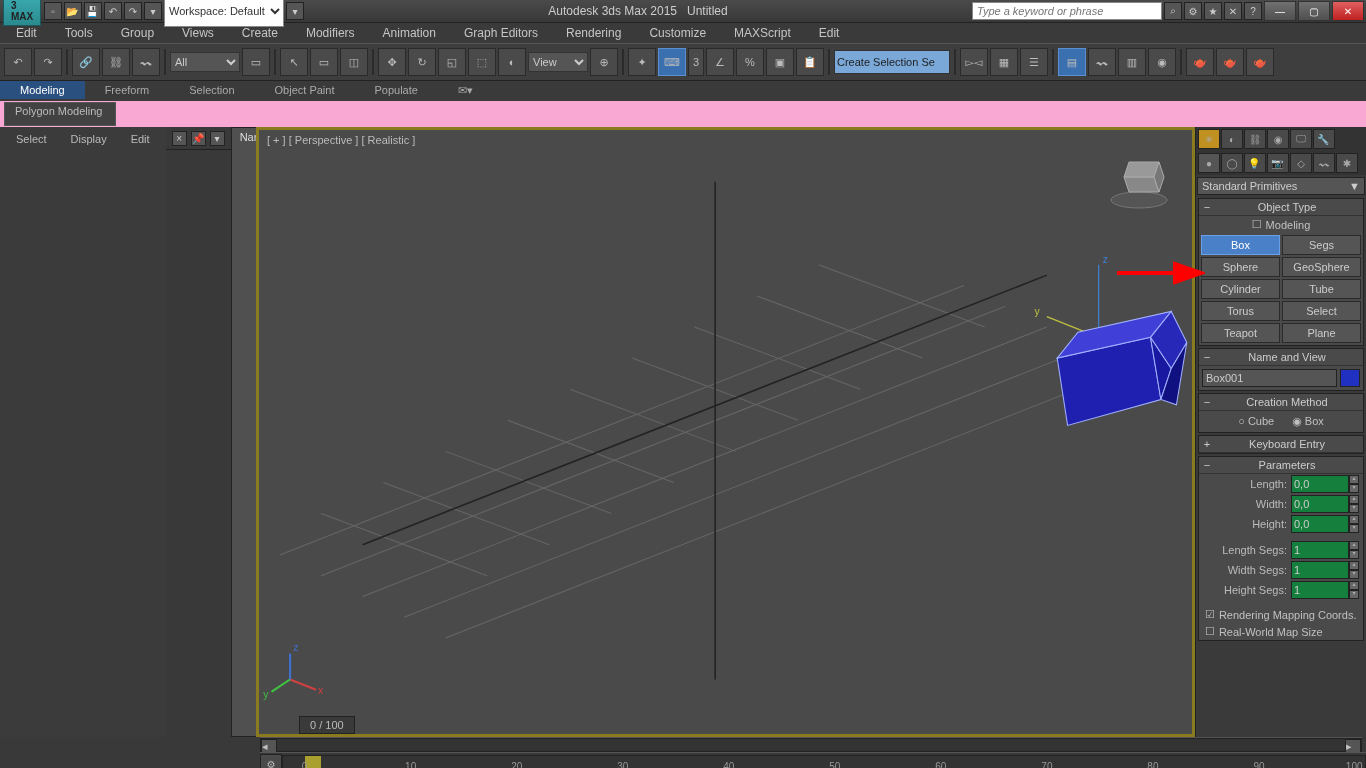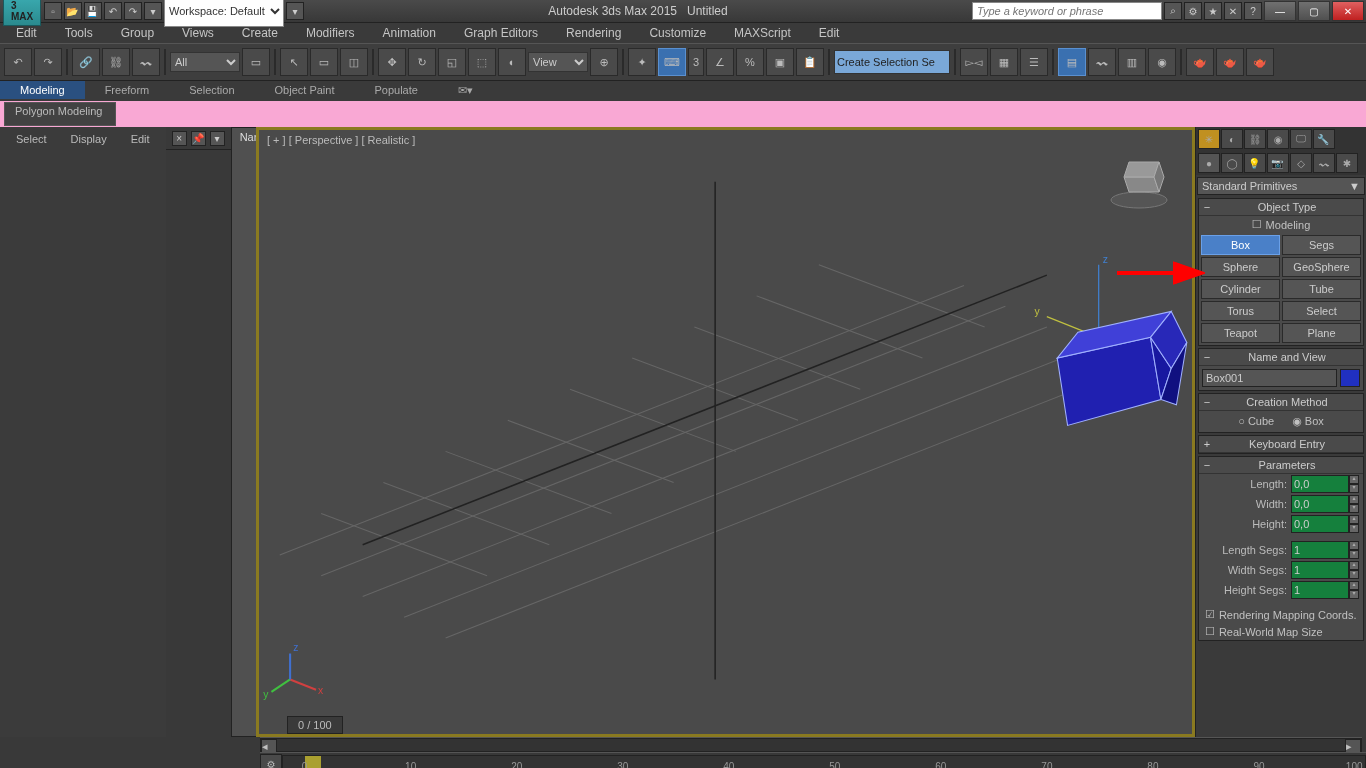--- a/index.html
+++ b/index.html
@@ -61,21 +61,21 @@
 .rp-radio{display:flex;gap:18px;justify-content:center;padding:4px;font-size:11px}
 .timebar{height:14px;background:#3a3a3a;border-top:1px solid #555;position:relative;margin-left:260px;margin-right:4px}
 .time-scroll{position:absolute;bottom:0;left:0;right:0;height:12px;background:#333;border:1px solid #222;display:flex}
 .time-sb{background:#555;border:1px solid #222;height:100%}
 .tmark{position:absolute;bottom:0;color:#999;font-size:10px;transform:translateX(-50%)}
 .timeslider{height:22px;background:#383838;border-top:1px solid #555;display:flex;align-items:center;margin-left:260px;position:relative}
 .ts-track{flex:1;height:16px;background:#333;border:1px solid #222;position:relative}
 .ts-handle{position:absolute;left:2%;top:0;bottom:0;width:16px;background:#aaa030}
 .bb-btn{width:20px;height:18px;background:#4a4a4a;border:1px solid #222;color:#bbb;font-size:10px;display:flex;align-items:center;justify-content:center}
 .arrow{position:absolute;color:#ff0000;font-size:22px;font-weight:bold;pointer-events:none}
-.frame-counter{position:absolute;bottom:0;left:28px;color:#bbb;font-size:11px;background:#3a3a3a;padding:2px 10px;border:1px solid #222}
+.frame-counter{position:absolute;bottom:0;left:40px;color:#bbb;font-size:11px;background:#3a3a3a;padding:2px 10px;border:1px solid #222}
 input,select{font-family:inherit}
 </style>
 </head>
 <body>
 
 <div class="titlebar">
   <div class="tb-left">
     <div class="logo3ds">3<br>MAX</div>
     <div class="tb-ico">▫</div>
     <div class="tb-ico">📂</div>

